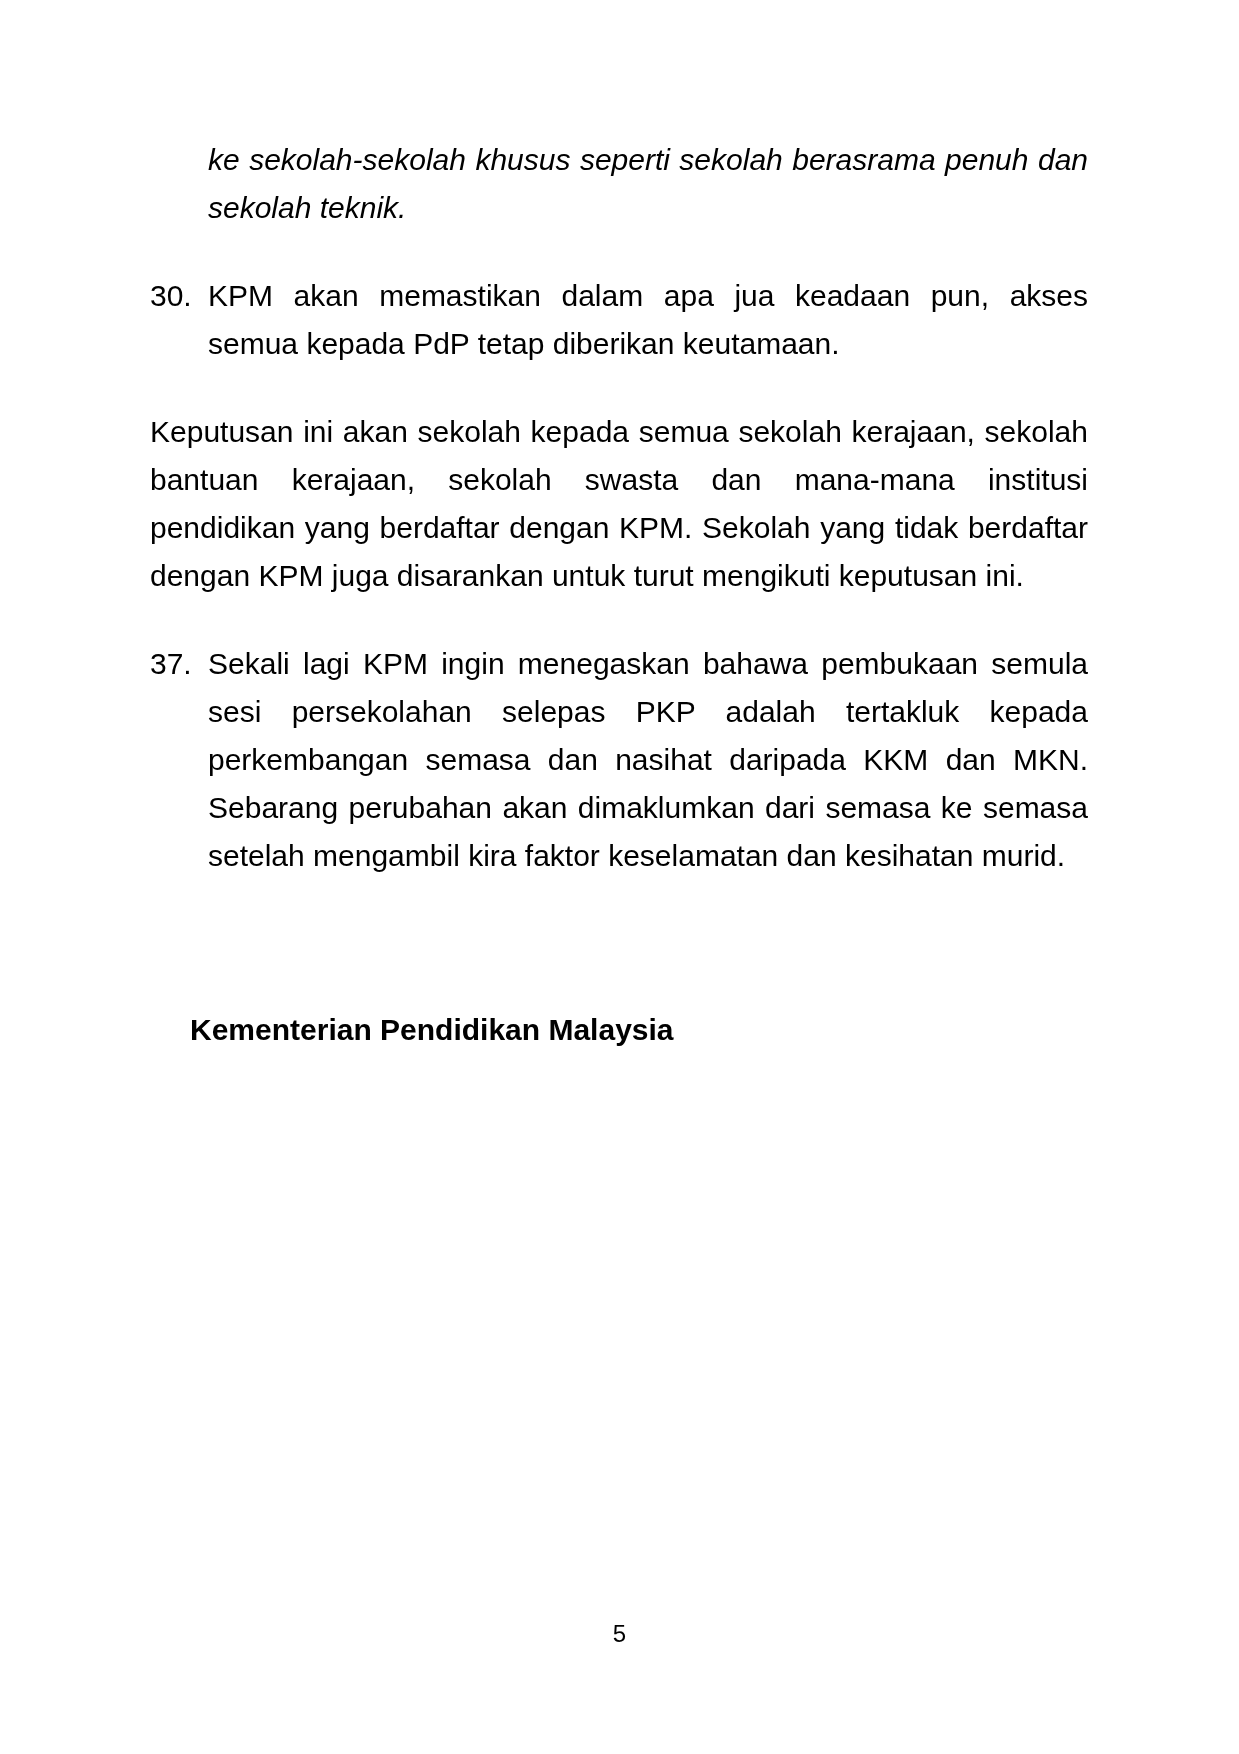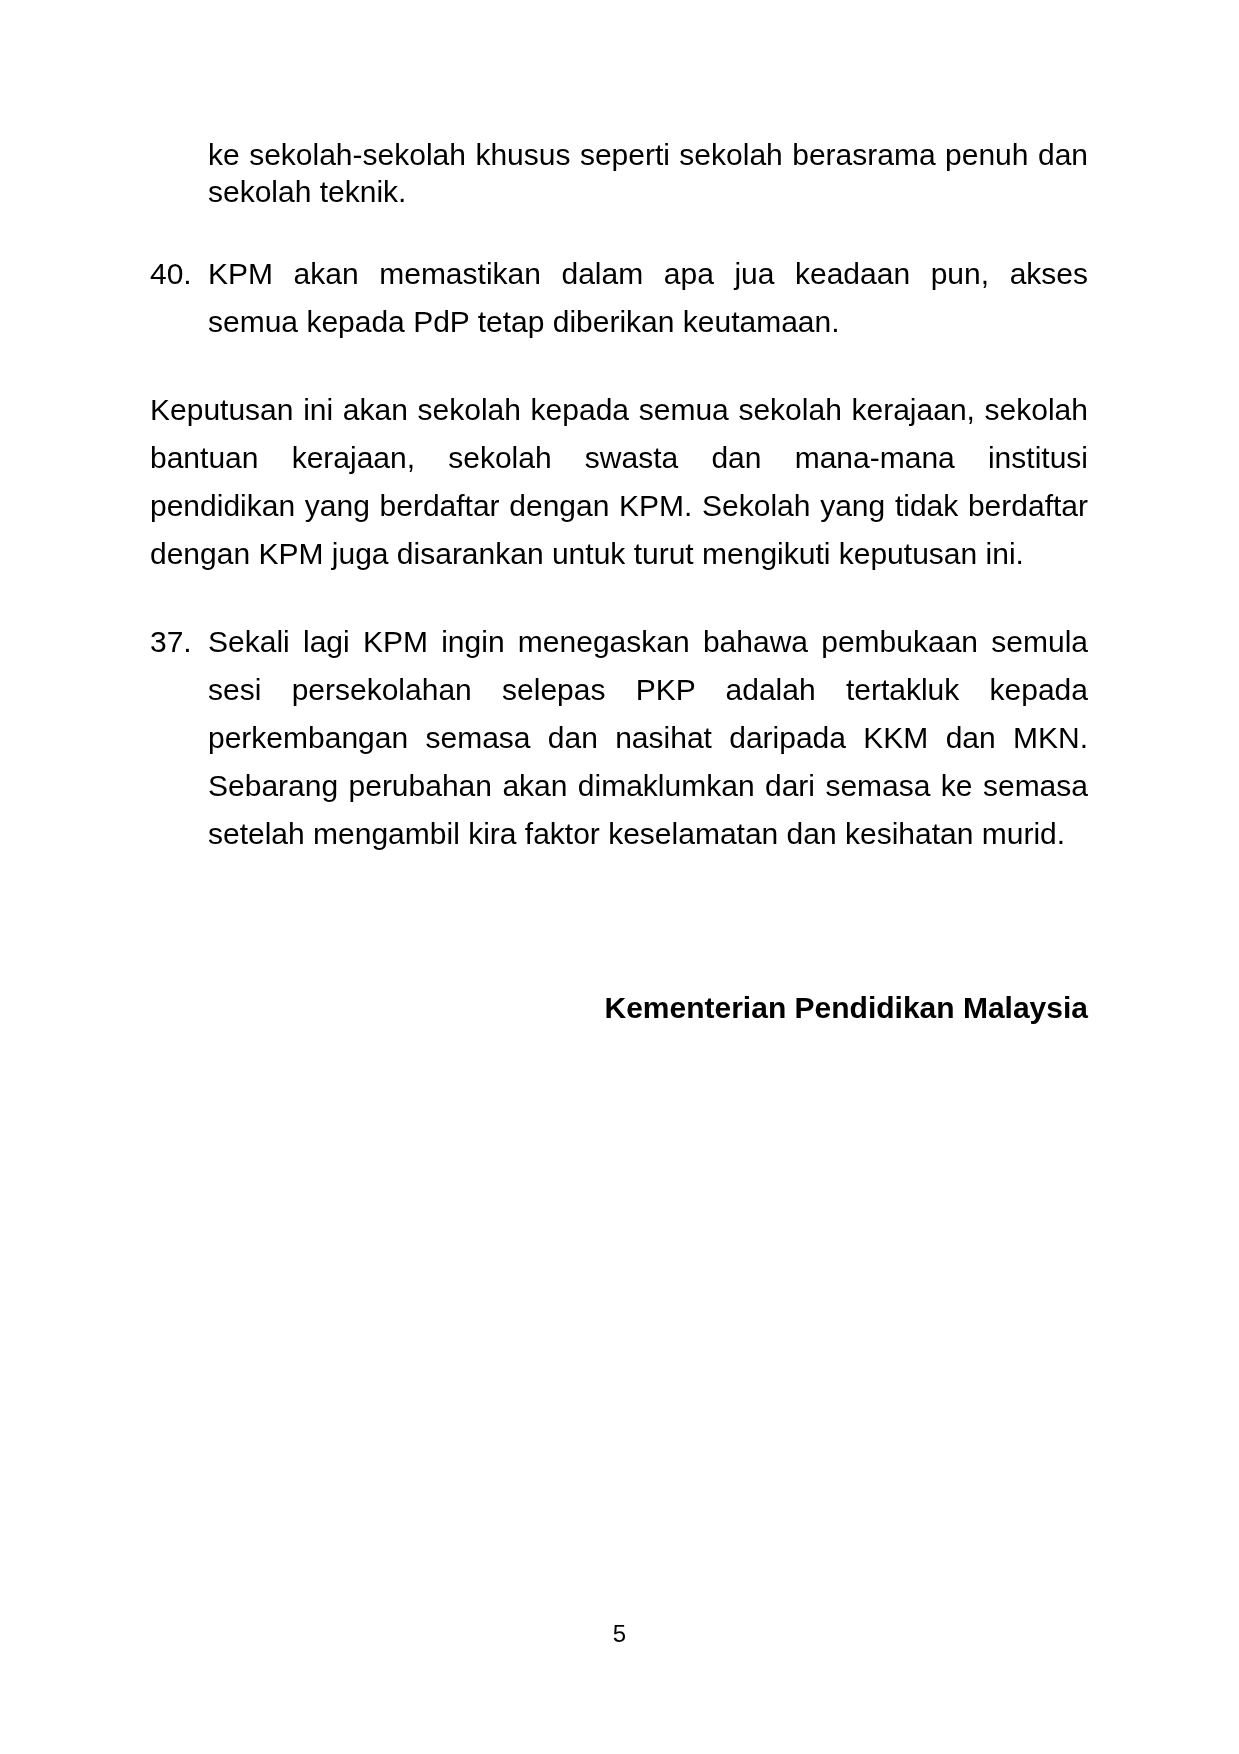--- a/index.html
+++ b/index.html
@@ -17,23 +17,24 @@
     overflow: hidden;
   }
   .content {
     position: absolute;
     left: 150px;
     right: 151px;
     top: 136px;
   }
   .para {
     font-size: 30px;
-    line-height: 37px;
+    line-height: 48px;
     text-align: justify;
     margin: 0 0 40px 0;
+    font-style: italic;
   }
   .cont-para {
     margin-left: 58px;
   }
   .item {
     display: flex;
     margin: 0 0 40px 0;
   }
   .item .num {
     flex: 0 0 58px;
@@ -44,42 +45,43 @@
     flex: 1;
     font-size: 30px;
     line-height: 48px;
     text-align: justify;
   }
   .signature {
     margin-top: 127px;
     font-size: 30px;
     line-height: 46px;
     font-weight: bold;
-    text-align: right;
+    text-align: left;
+    margin-left: 40px;
   }
   .page-number {
     position: absolute;
     top: 1620px;
     left: 0;
     width: 100%;
     text-align: center;
     font-size: 24px;
     line-height: 28px;
   }
 </style>
 </head>
 <body>
 
 <div class="page">
   <div class="content">
 
     <p class="para cont-para">ke sekolah-sekolah khusus seperti sekolah berasrama penuh dan sekolah teknik.</p>
 
     <div class="item">
-      <span class="num">40.</span>
+      <span class="num">30.</span>
       <div class="itext">KPM akan memastikan dalam apa jua keadaan pun, akses semua kepada PdP tetap diberikan keutamaan.</div>
     </div>
 
     <div class="item">
       <div class="itext">Keputusan ini akan sekolah kepada semua sekolah kerajaan, sekolah bantuan kerajaan, sekolah swasta dan mana-mana institusi pendidikan yang berdaftar dengan KPM. Sekolah yang tidak berdaftar dengan KPM juga disarankan untuk turut mengikuti keputusan ini.</div>
     </div>
 
     <div class="item">
       <span class="num">37.</span>
       <div class="itext">Sekali lagi KPM ingin menegaskan bahawa pembukaan semula sesi persekolahan selepas PKP adalah tertakluk kepada perkembangan semasa dan nasihat daripada KKM dan MKN. Sebarang perubahan akan dimaklumkan dari semasa ke semasa setelah mengambil kira faktor keselamatan dan kesihatan murid.</div>

